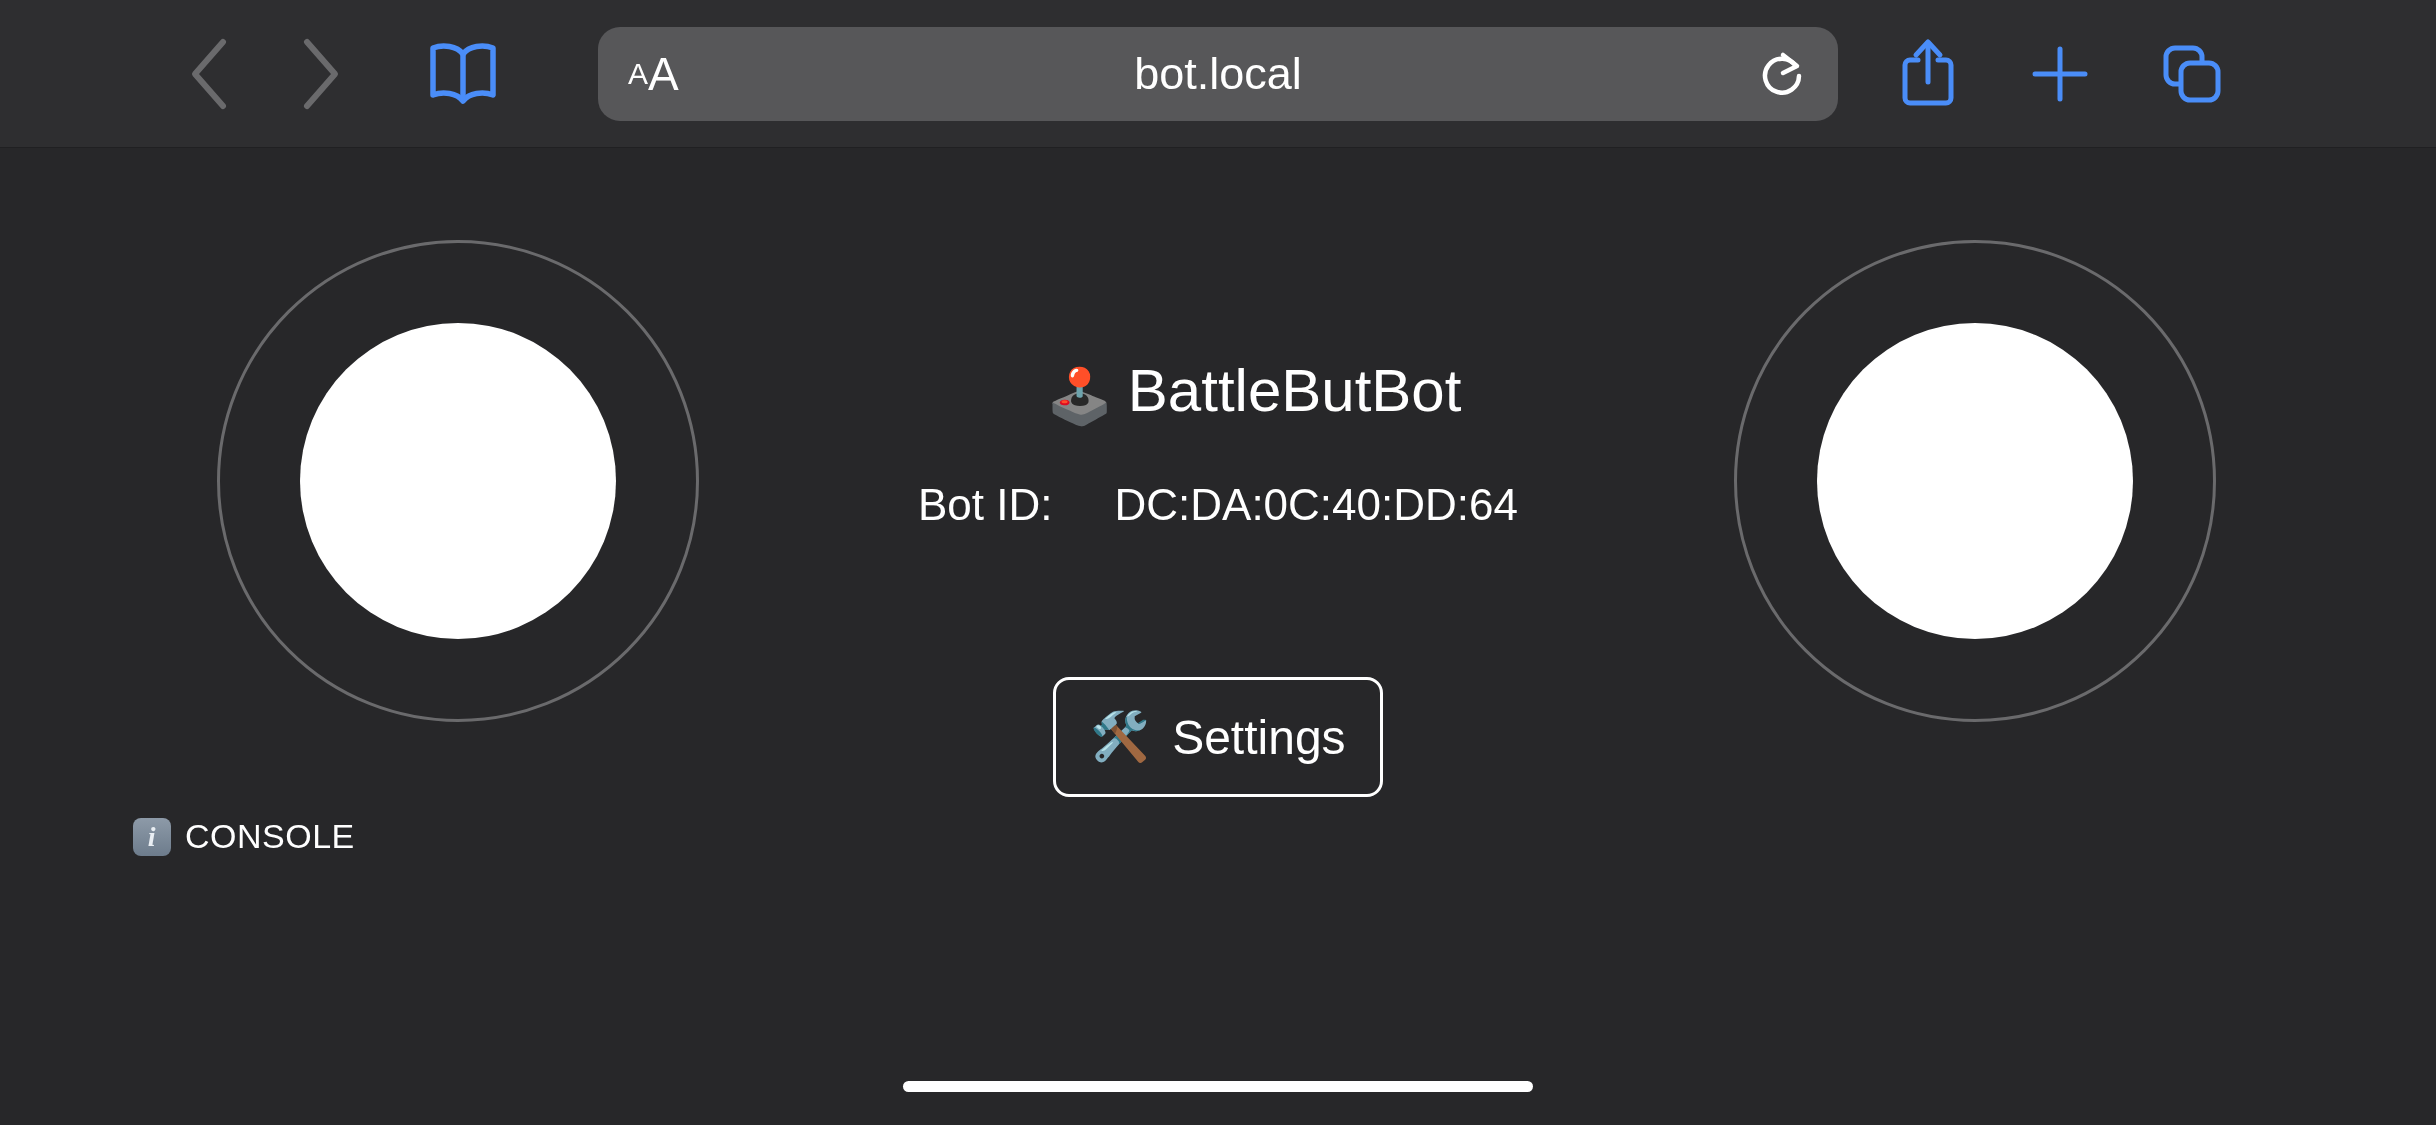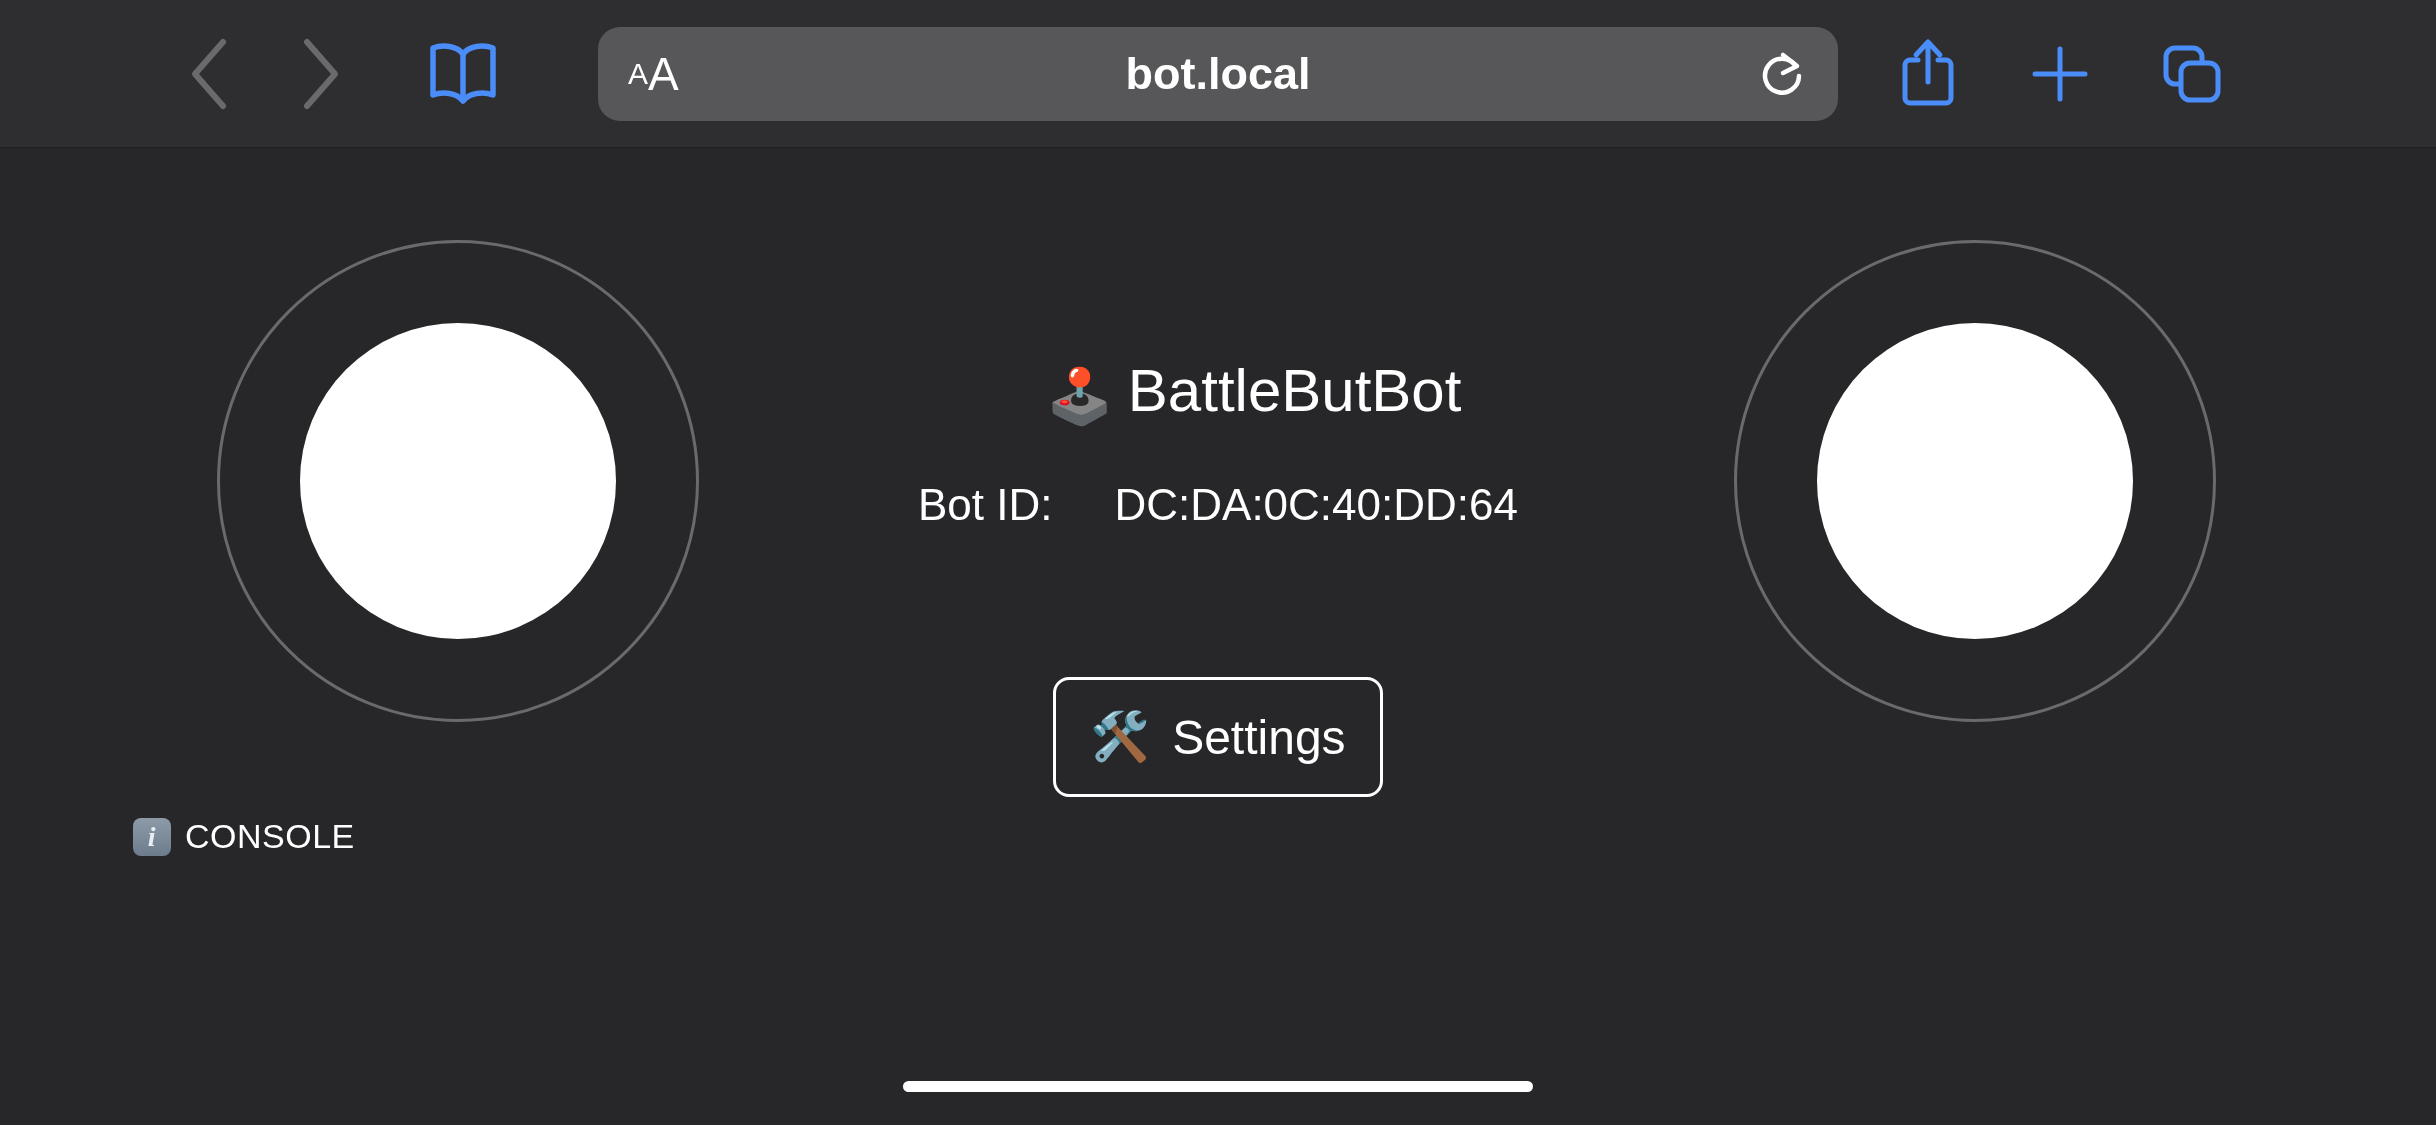--- a/index.html
+++ b/index.html
@@ -70,21 +70,21 @@
 
   .url-text {
     position: absolute;
     left: 0; right: 0;
     top: 0; height: 94px;
     display: flex;
     align-items: center;
     justify-content: center;
     color: #ffffff;
     font-size: 45px;
-    font-weight: 700;
+    font-weight: 400;
   }
 
   .reload-btn {
     position: absolute;
     right: 26px;
     top: 17px;
     width: 60px; height: 60px;
     display: flex; align-items: center; justify-content: center;
   }
 

